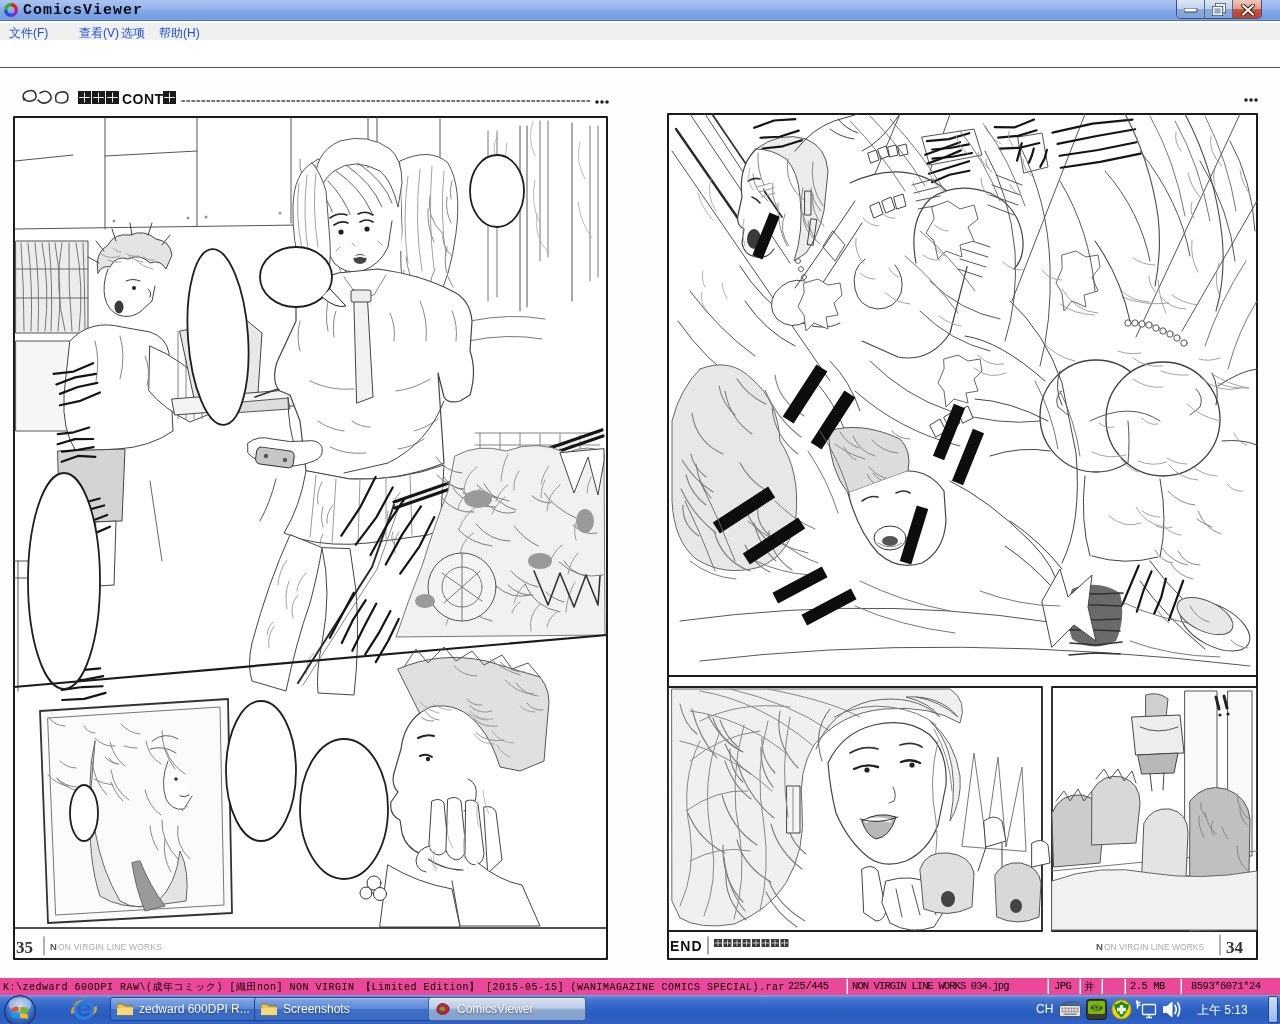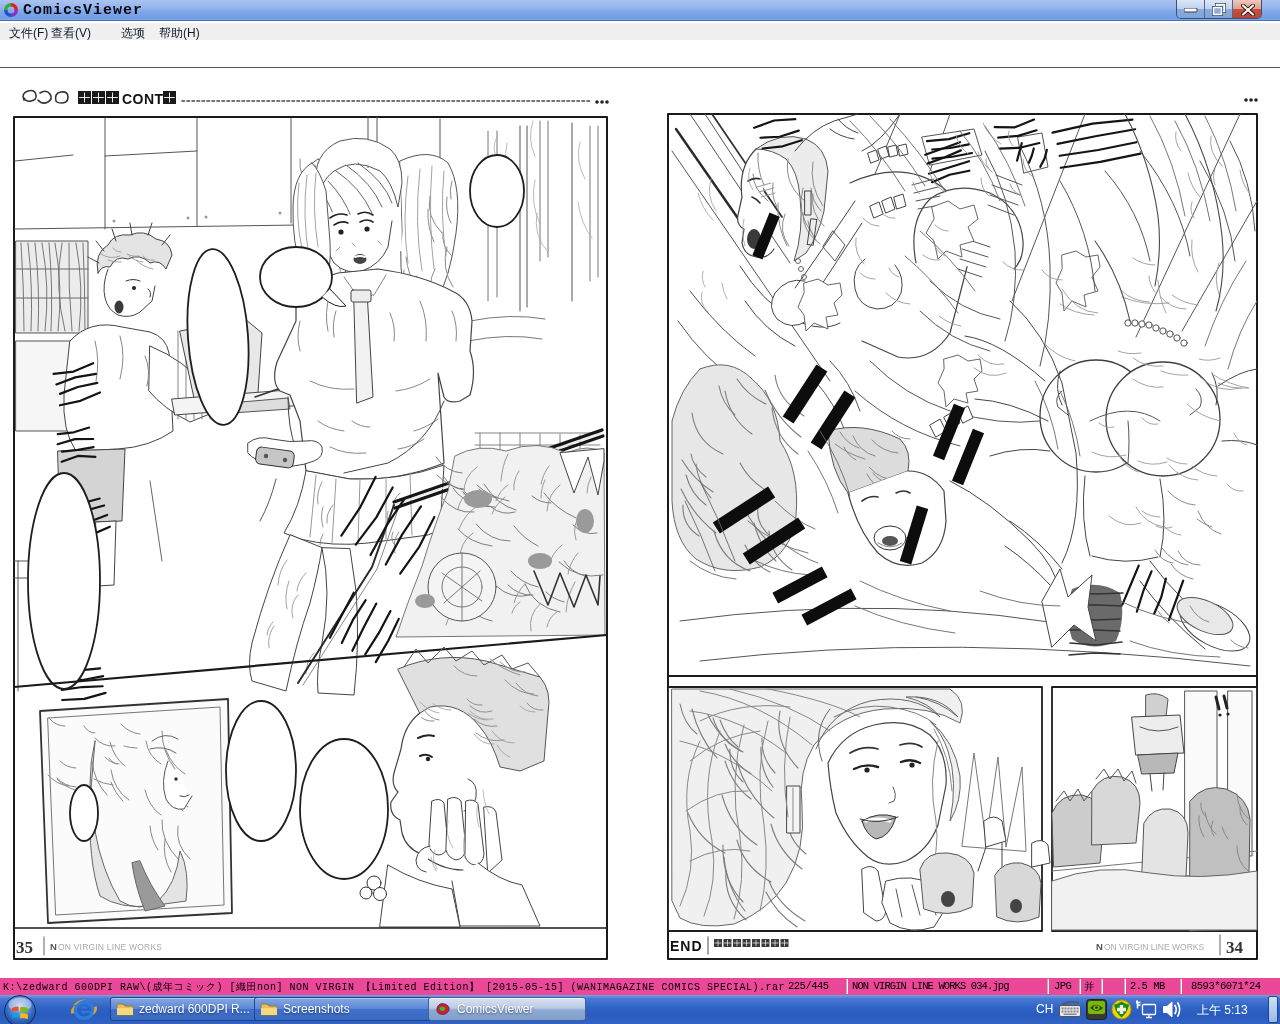--- a/index.html
+++ b/index.html
@@ -9,21 +9,21 @@
  border-bottom:1px solid #4a6fb8;}
 #title-ic{left:3px;top:2px;width:16px;height:16px;}
 #title-tx{left:23px;top:2px;font-family:"Liberation Mono",monospace;font-weight:bold;
  font-size:15px;color:#0a0a14;letter-spacing:1px;}
 #capbtns{left:1176px;top:0;width:86px;height:19px;border:1px solid #38507e;border-top:none;
  border-radius:0 0 5px 5px;overflow:hidden;display:flex;}
 .cb{width:28.6px;height:19px;background:linear-gradient(#dce7f5 0%,#c0d2ee 45%,#8cacdc 50%,#7fa2d6 100%);
  border-right:1px solid #51688e;position:relative;}
 .cb:last-child{border-right:none;background:linear-gradient(#efc9bc 0%,#dfa090 45%,#c8523c 50%,#b8422e 100%);}
 #menubar{left:0;top:22px;width:1280px;height:18px;background:#f0f0f0;border-top:1px solid #fff;
- font-size:12px;color:#0f172a;}
+ font-size:12px;color:#1d4ed8;}
 .mi{position:absolute;top:2px;}
 #toolbar{left:0;top:40px;width:1280px;height:26px;background:#eeede9;
  border-top:1px solid #fff;border-bottom:1px solid #b8b4a8;margin-top:32px;}
 #client{left:0;top:67px;width:1280px;height:910px;background:#fefefe;border-top:1px solid #555;}
 #statusbar{left:0;top:977px;width:1280px;height:18px;background:#ec4899;border-top:1px solid #fff;
  font-family:"Liberation Mono",monospace;font-size:10.5px;letter-spacing:-0.5px;color:#000;white-space:nowrap;}
 .sf{position:absolute;top:2px;height:14px;}
 .sepv{position:absolute;top:1px;height:15px;width:2px;border-left:1px solid #b8b4a8;border-right:1px solid #fff;}
 #taskbar{left:0;top:995px;width:1280px;height:29px;
  background:linear-gradient(#7ba3e0 0%,#4a79d2 12%,#2e62c6 45%,#2a5cbe 70%,#3263c4 100%);}
@@ -68,21 +68,21 @@
   <div class="cb">
         <svg class="abs" style="left:8px;top:4px" width="14" height="12">
           <path d="M2 1.5 L12 10.5 M12 1.5 L2 10.5" stroke="#3a1410" stroke-width="4" stroke-linecap="round"></path>
           <path d="M2 1.5 L12 10.5 M12 1.5 L2 10.5" stroke="#fff" stroke-width="2.2" stroke-linecap="round"></path>
         </svg>
       </div>
  </div>
 </div>
 <div class="abs" id="menubar">
  <span class="mi" style="left:9px">文件(F)</span>
- <span class="mi" style="left:51px">查看(V)</span>
+ <span class="mi" style="left:79px">查看(V)</span>
  <span class="mi" style="left:121px">选项</span>
  <span class="mi" style="left:159px">帮助(H)</span>
 </div>
 <div class="abs" id="toolbar">
     <svg class="abs" style="left:0;top:0" width="1280" height="26" id="tbsvg">
       <line x1="3" y1="6" x2="3" y2="22" stroke="#b8b4a8"></line>
       <line x1="4" y1="6" x2="4" y2="22" stroke="#fff"></line>
       <path d="M11 20 L11 11 L15 11 L17 13 L22 13 L22 15 L27 15 L24 20 Z" fill="#fffa86" stroke="#5a5200" stroke-width="1"></path>
       <path d="M11 20 L14 15 L27 15 L24 20 Z" fill="#8a8200" stroke="#5a5200" stroke-width="1"></path>
       <path d="M17 9 Q21 6 25 9 L23 8 M25 9 L24.2 7" fill="none" stroke="#000" stroke-width="1.2"></path>

